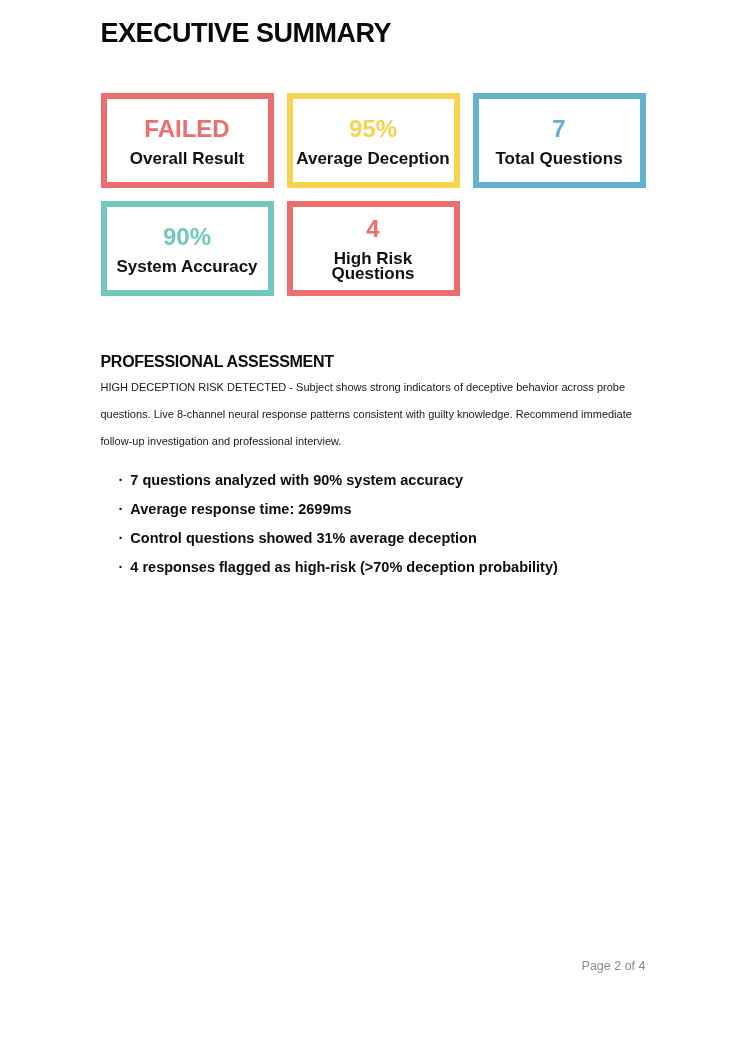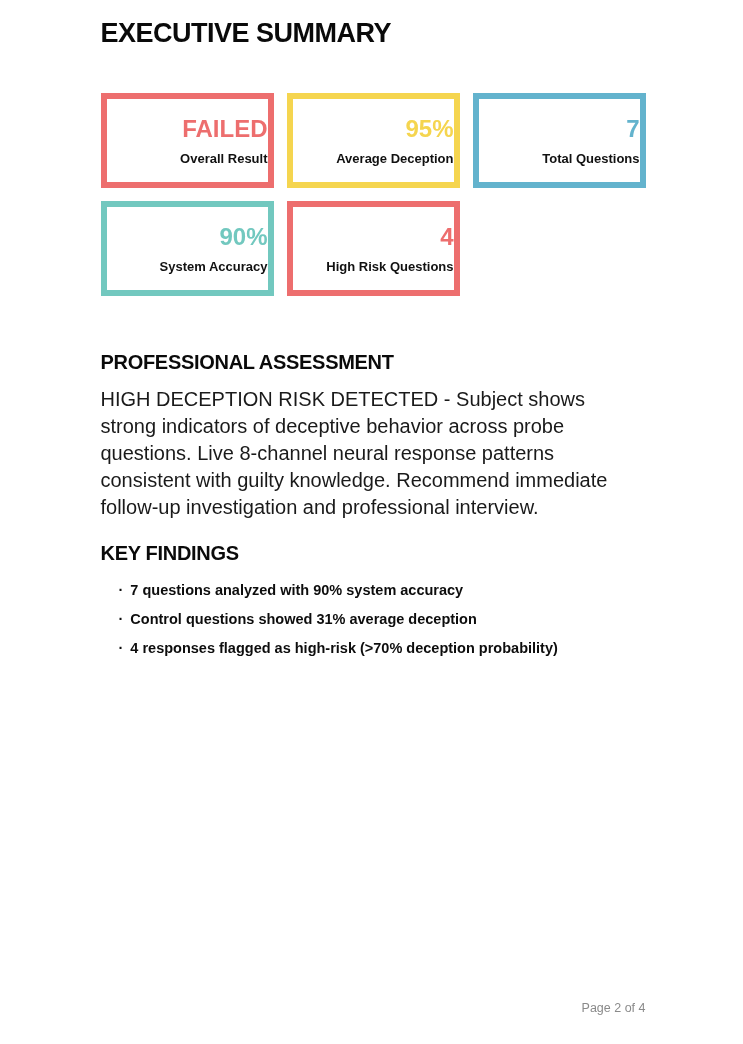--- a/index.html
+++ b/index.html
@@ -32,47 +32,47 @@
     grid-template-columns: repeat(3, 1fr);
     column-gap: 13px;
     row-gap: 13px;
   }
   .card {
     height: 95px;
     background: #ffffff;
     border: 6px solid #cccccc;
     display: flex;
     flex-direction: column;
-    align-items: flex-end;
+    align-items: center;
     justify-content: center;
     gap: 9px;
     text-align: center;
   }
   .card-value {
     font-size: 24px;
     font-weight: bold;
     line-height: 26px;
   }
   .card-label {
-    font-size: 13px;
+    font-size: 17px;
     font-weight: bold;
     color: #111111;
     line-height: 15px;
   }
   h2.section-heading {
-    font-size: 20px;
+    font-size: 16px;
     font-weight: bold;
     letter-spacing: -0.3px;
     color: #0a0a0a;
     line-height: 24px;
   }
   .assessment-heading { margin-top: 54px; }
   .assessment-body {
-    margin-top: 12px;
-    font-size: 20px;
+    margin-top: 0;
+    font-size: 11px;
     font-weight: normal;
     color: #1a1a1a;
     line-height: 27px;
     max-width: 650px;
   }
   .findings-heading { margin-top: 20px; }
   ul.findings-list {
     margin-top: 17px;
     list-style: none;
     padding-left: 18px;
@@ -85,21 +85,21 @@
     margin-bottom: 13px;
   }
   ul.findings-list li::before {
     content: "\00B7";
     font-weight: bold;
     margin-right: 7px;
   }
   .footer {
     position: absolute;
     right: 45px;
-    top: 1001px;
+    top: 959px;
     font-size: 12.5px;
     color: #8a8a8a;
   }
 </style>
 </head>
 <body>
 
 <div class="page">
   <div class="content">
 
@@ -124,23 +124,23 @@
         </div>
         <div class="card" style="border-color: rgb(237, 110, 110);">
           <div class="card-value" style="color: rgb(237, 110, 110);">4</div>
           <div class="card-label">High Risk Questions</div>
         </div>
       </div>
 
     <h2 class="section-heading assessment-heading">PROFESSIONAL ASSESSMENT</h2>
     <p class="assessment-body">HIGH DECEPTION RISK DETECTED - Subject shows strong indicators of deceptive behavior across probe questions. Live 8-channel neural response patterns consistent with guilty knowledge. Recommend immediate follow-up investigation and professional interview.</p>
 
-    <h2 class="section-heading findings-heading">KEY FINDINGS</h2>
     <ul class="findings-list">
         <li>7 questions analyzed with 90% system accuracy</li>
+        <li>Average response time: 2699ms</li>
         <li>Control questions showed 31% average deception</li>
         <li>4 responses flagged as high-risk (&gt;70% deception probability)</li>
       </ul>
 
   </div>
 
   <div class="footer">Page 2 of 4</div>
 </div>
 
 </body></html>

